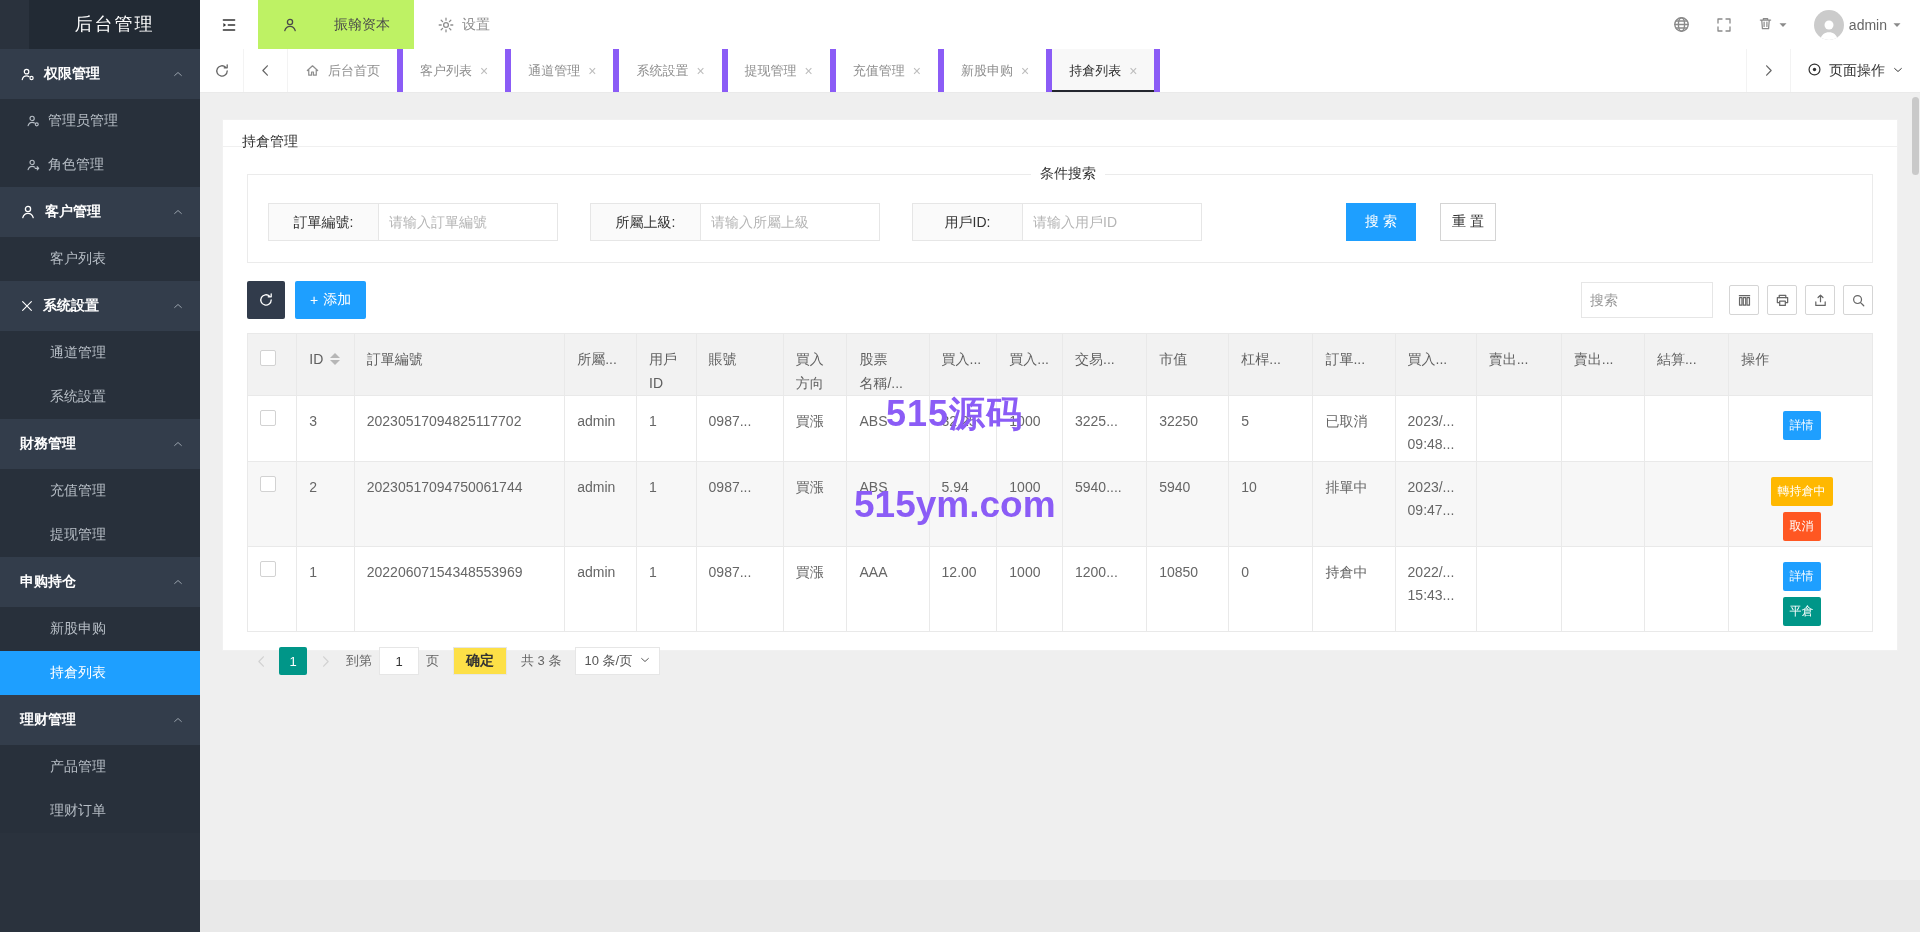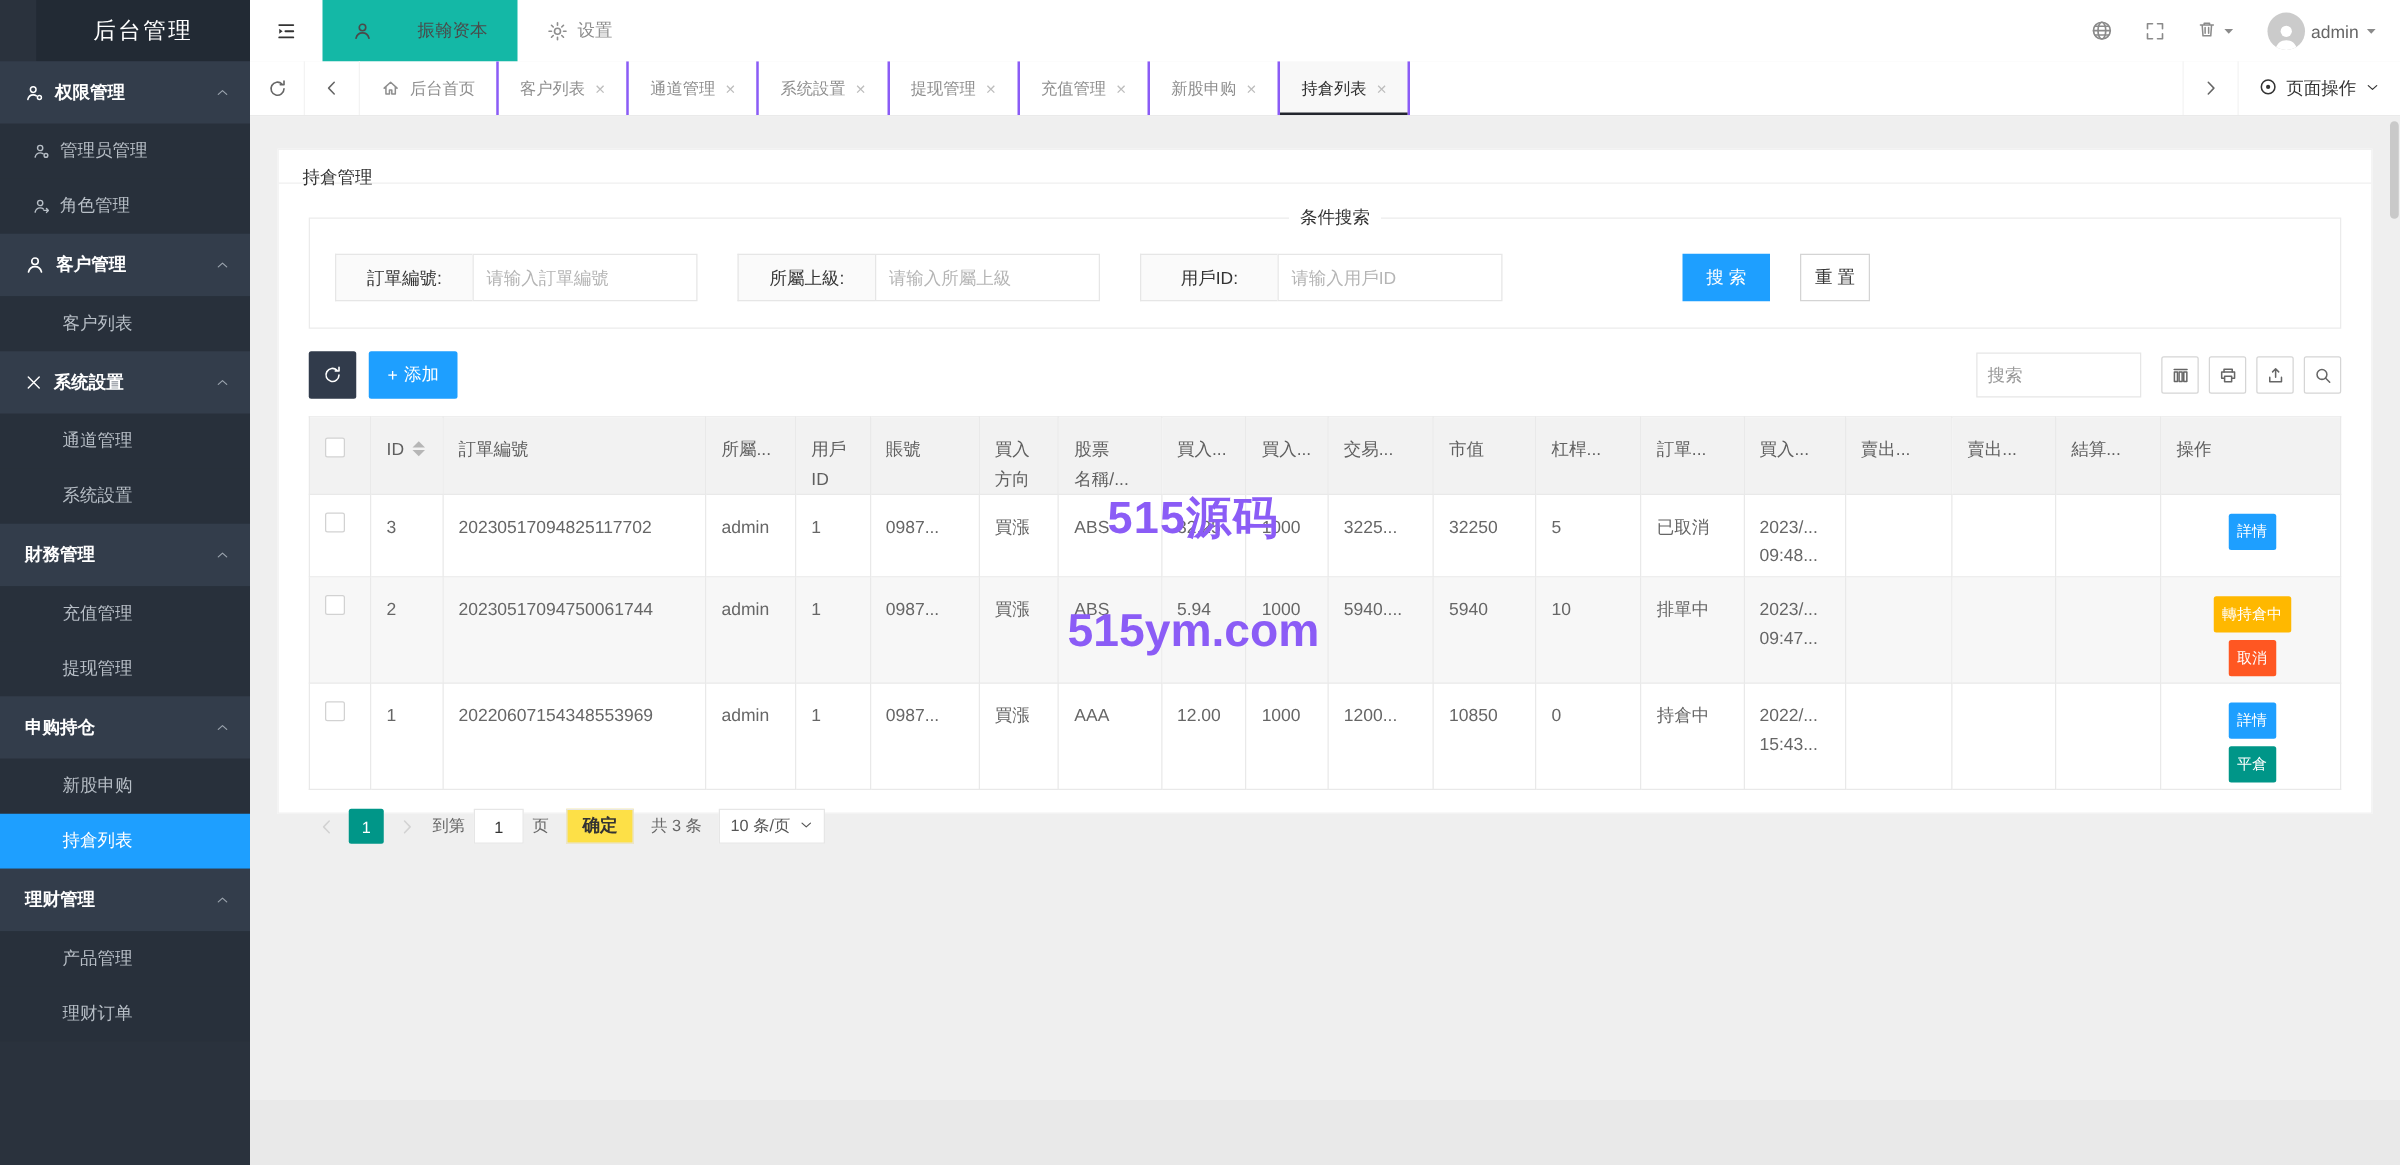--- a/index.html
+++ b/index.html
@@ -17,32 +17,32 @@
   .side-item.active { background:#1E9FFF; color:#FFF; }
   .icn { display:inline-flex; align-items:center; justify-content:center; }
   .icn svg { display:block; }
   .side-arrow { color:#9AA3AD; }
 
   
   .main { position:absolute; left:200px; top:0; right:0; bottom:0; }
   .topbar { height:49px; background:#FFF; display:flex; align-items:center; }
   .hamburger { width:58px; height:49px; display:flex; align-items:center; justify-content:center; color:#333; cursor:pointer; }
   .top-tab { height:49px; display:flex; align-items:center; gap:8px; padding:0 24px; color:#8E8E8E; font-size:14px; cursor:pointer; }
-  .top-tab.active { background:#14b8a6; color:#4A4A4A;gap:36px; }
+  .top-tab.active { background:#bef264; color:#4A4A4A;gap:36px; }
   .topbar-right { margin-left:auto; display:flex; align-items:center; gap:26px; padding-right:18px; color:#8A8A8A; }
   .tr-item { display:flex; align-items:center; gap:5px; cursor:pointer; }
   .avatar { width:30px; height:30px; border-radius:50%; background:#CBCBCB; display:flex; align-items:flex-end; justify-content:center; overflow:hidden; color:#FFF; }
   .username { color:#666; font-size:14px; }
 
   
   .tabbar { height:44px; background:#FFF; border-bottom:1px solid #EAEAEA; display:flex; align-items:stretch; }
   .tb-btn { width:44px; display:flex; align-items:center; justify-content:center; color:#666; border-right:1px solid #F3F3F3; cursor:pointer; flex:0 0 auto; }
   .tb-btn.right { border-right:none; border-left:1px solid #F3F3F3; }
   .tab-strip { display:flex; align-items:stretch; flex:1; overflow:hidden; }
-  .tb-tab { display:flex; align-items:center; gap:8px; padding:0 17px; font-size:13px; color:#8E8E8E; border-right:2px solid #8b5cf6; position:relative; cursor:pointer; white-space:nowrap; }
+  .tb-tab { display:flex; align-items:center; gap:8px; padding:0 17px; font-size:13px; color:#8E8E8E; border-right:6px solid #8b5cf6; position:relative; cursor:pointer; white-space:nowrap; }
   .tb-tab .tab-close { color:#BDBDBD; font-size:14px; }
   .tb-tab.active { color:#2F2F2F; background:#F8F8F8; }
   .tb-tab.active::after { content:""; position:absolute; left:0; right:0; bottom:0; height:2px; background:#23262E; }
   .page-ops { display:flex; align-items:center; gap:7px; padding:0 16px; border-left:1px solid #F3F3F3; color:#333; font-size:14px; cursor:pointer; flex:0 0 auto; }
 
   
   .content { position:absolute; top:93px; left:0; right:0; bottom:0; background:#EFEFEF; }
   .main-footer { position:absolute; left:0; right:0; bottom:0; height:52px; background:#E9E9E9; }
   .scroll-thumb { position:absolute; right:1px; top:4px; width:7px; height:78px; background:#C9C9C9; border-radius:4px; }
   .card { position:absolute; left:22px; right:22px; top:26px; height:532px; background:#FFF; border:1px solid #F1F1F1; }

